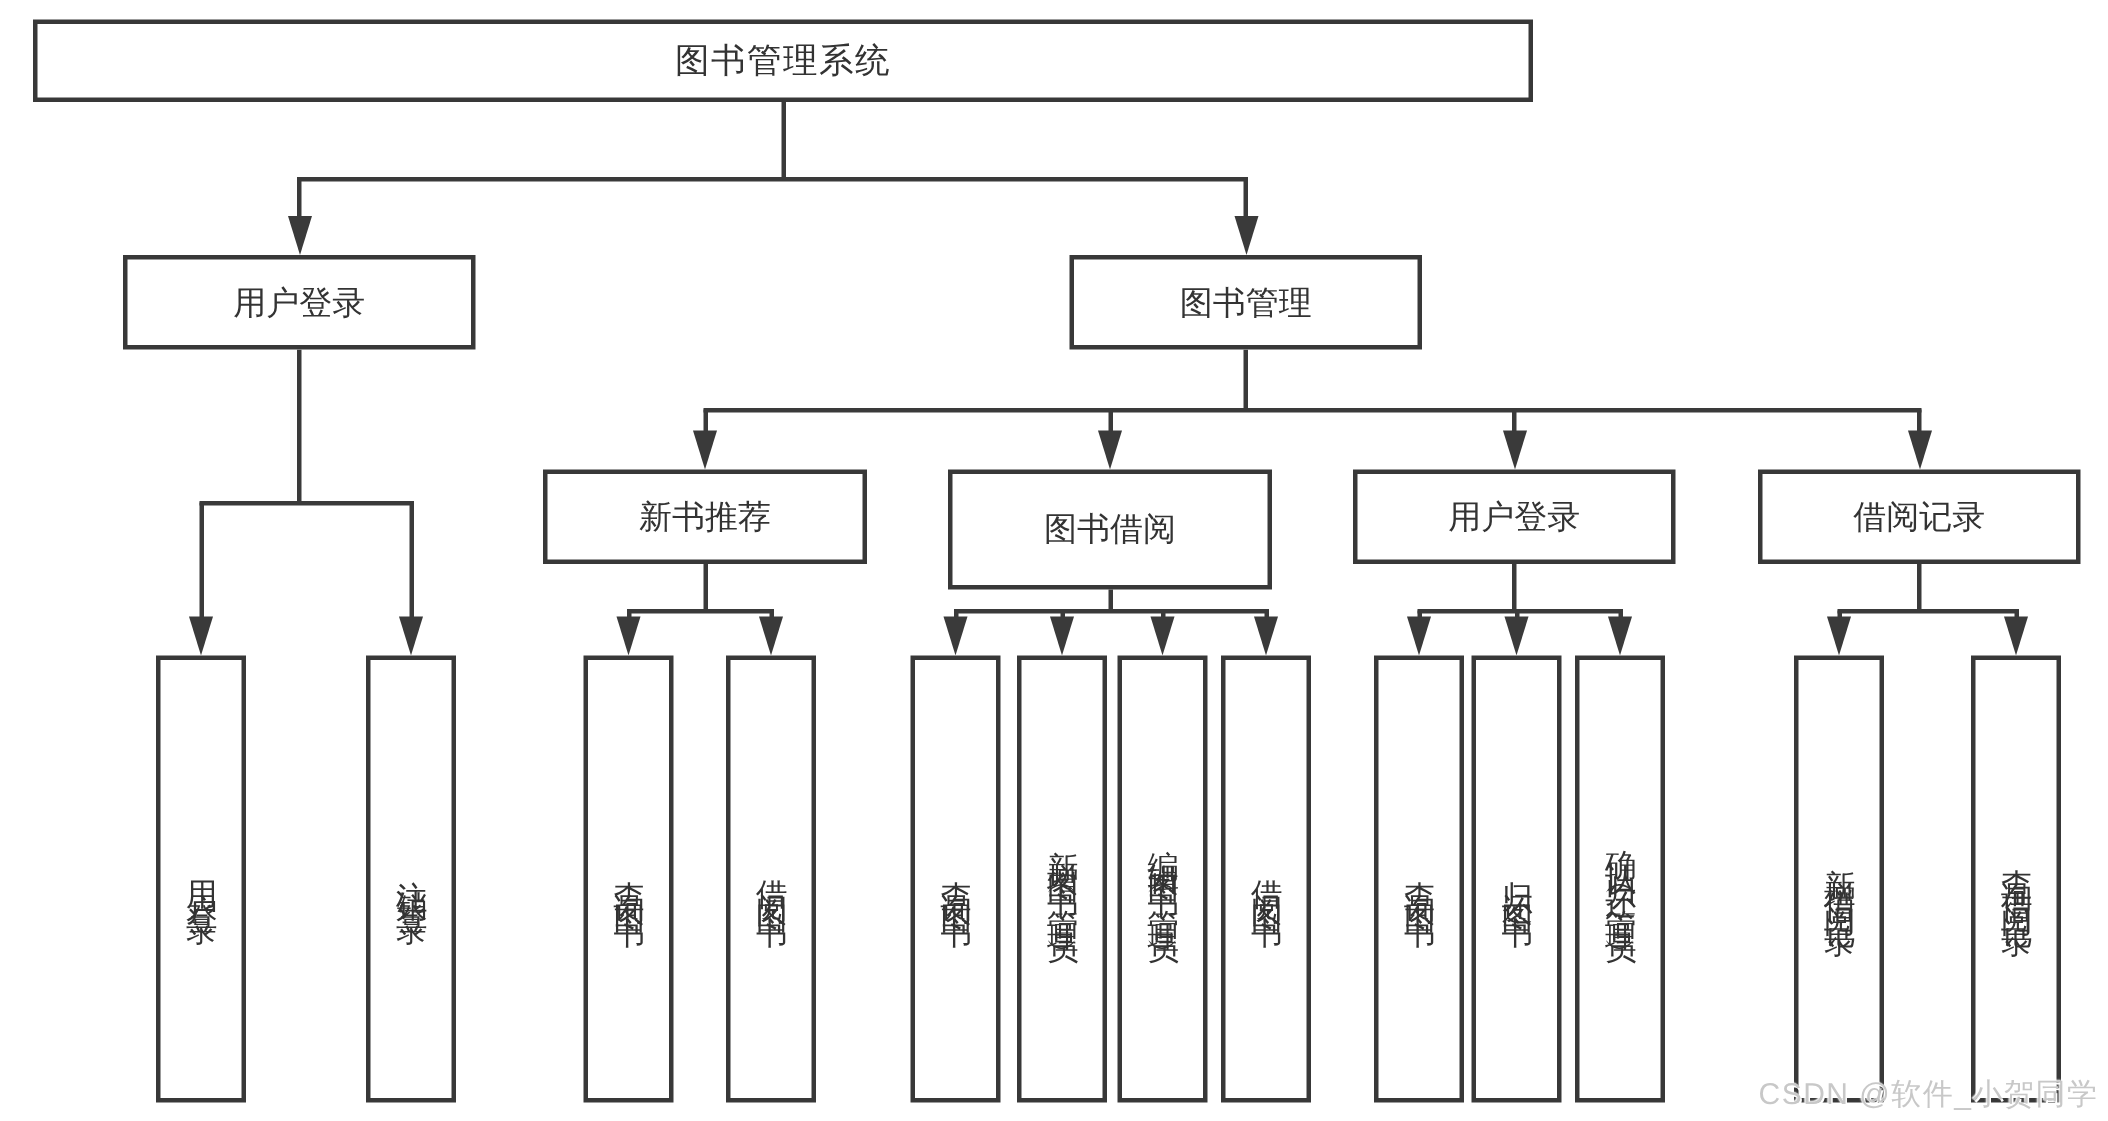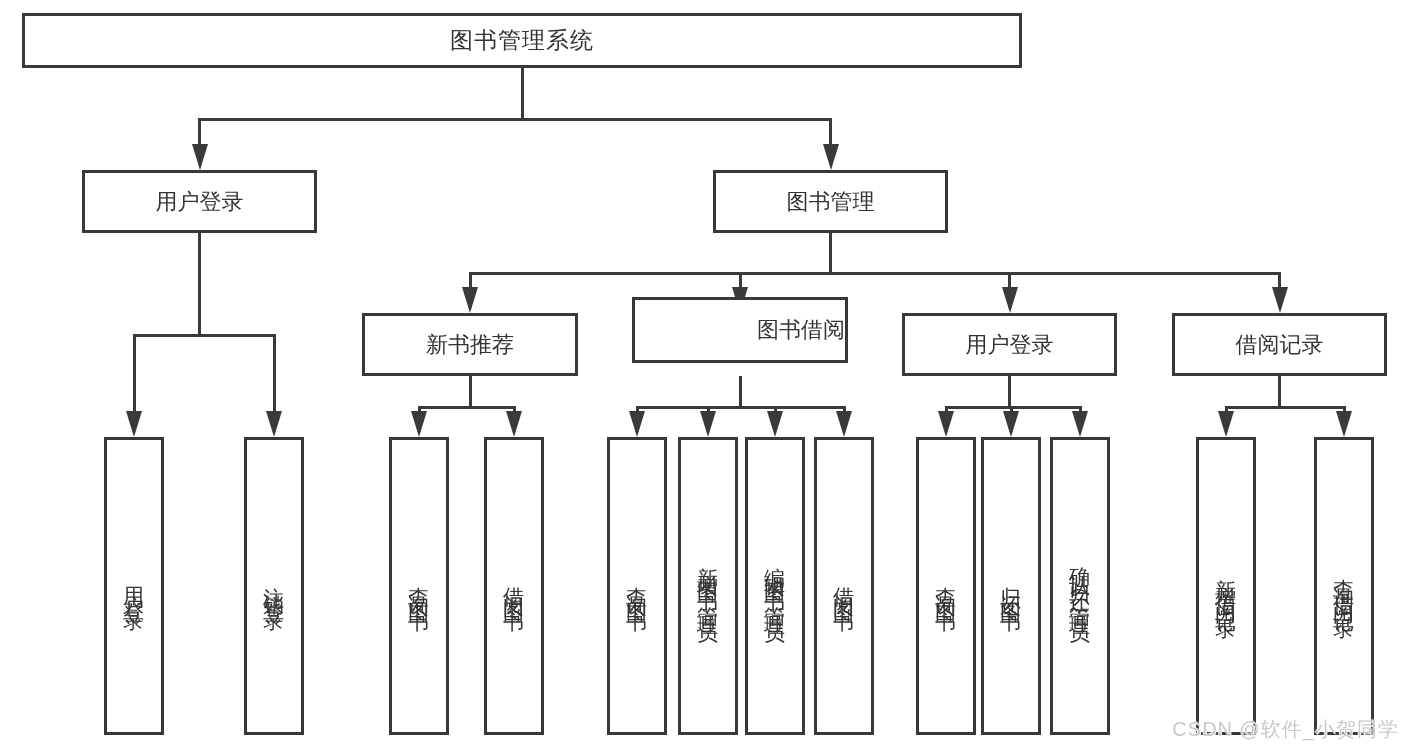--- a/index.html
+++ b/index.html
@@ -65,21 +65,21 @@
     </div>
     <div class="node" style="left: 82px; top: 170px; width: 235px; height: 63px;">
       <span class="lbl">用户登录</span>
     </div>
     <div class="node" style="left: 362px; top: 313px; width: 216px; height: 63px;">
       <span class="lbl">新书推荐</span>
     </div>
     <div class="node" style="left: 713px; top: 170px; width: 235px; height: 63px;">
       <span class="lbl">图书管理</span>
     </div>
-    <div class="node" style="left: 632px; top: 297px; width: 216px; height: 66px; justify-content: flex-end;">
+    <div class="node" style="left: 632px; top: 313px; width: 216px; height: 80px;">
       <span class="lbl">图书借阅</span>
     </div>
     <div class="node" style="left: 902px; top: 313px; width: 215px; height: 63px;">
       <span class="lbl">用户登录</span>
     </div>
     <div class="node" style="left: 1172px; top: 313px; width: 215px; height: 63px;">
       <span class="lbl">借阅记录</span>
     </div>
     <div class="node vertical" style="left: 104px; top: 437px; width: 60px; height: 298px;">
       <span class="lbl">用户登录</span>

